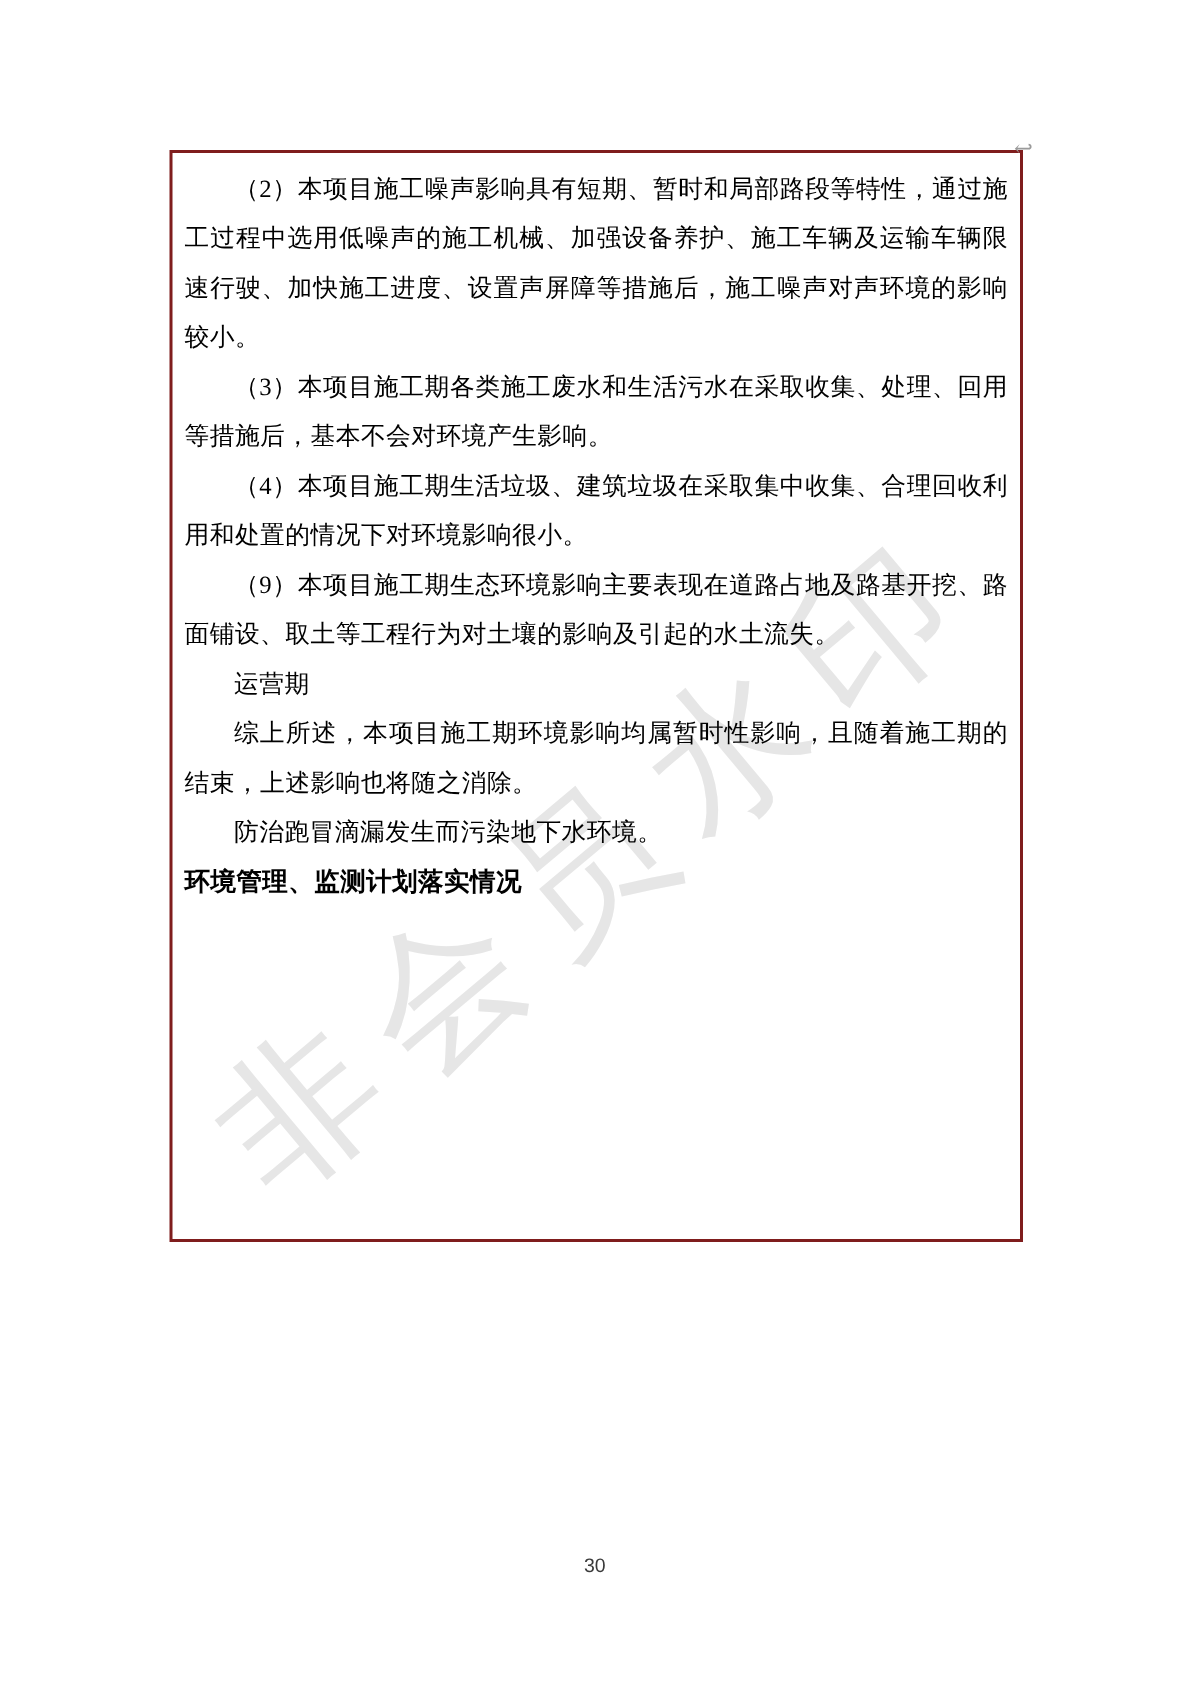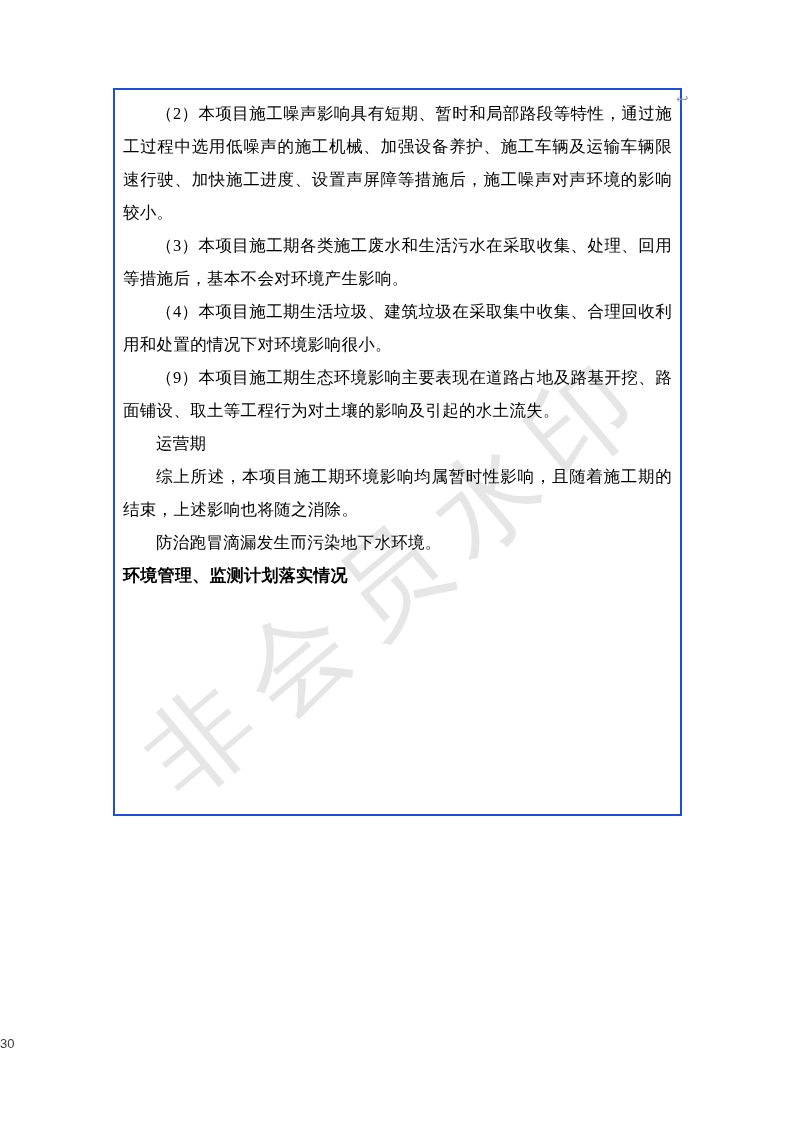--- a/index.html
+++ b/index.html
@@ -35,24 +35,24 @@
     position: absolute;
     left: 676px;
     top: 90px;
     font-size: 15px;
     color: #9a9a9a;
     z-index: 2;
   }
   .table-cell {
     position: absolute;
     left: 113px;
-    top: 88px;
+    top: 100px;
     width: 569px;
     height: 728px;
-    border: 2px solid #1d4ed8;
+    border: 2px solid #7f1d1d;
     box-sizing: border-box;
     padding: 7px 8px 0 8px;
     z-index: 1;
     background: transparent;
   }
   .para, .heading {
     margin: 0;
     font-size: 16.5px;
     line-height: 33px;
     text-align: justify;
@@ -64,20 +64,21 @@
   .heading {
     font-weight: bold;
     text-indent: 0;
     font-size: 17px;
   }
   .page-number {
     position: absolute;
     left: 0;
     top: 1036px;
     width: 100%;
+    text-align: center;
     font-size: 13px;
     color: #3a3a3a;
     z-index: 1;
     font-family: "Liberation Sans", sans-serif;
   }
 </style>
 </head>
 <body>
 
 <div class="watermark">非会员水印</div>

